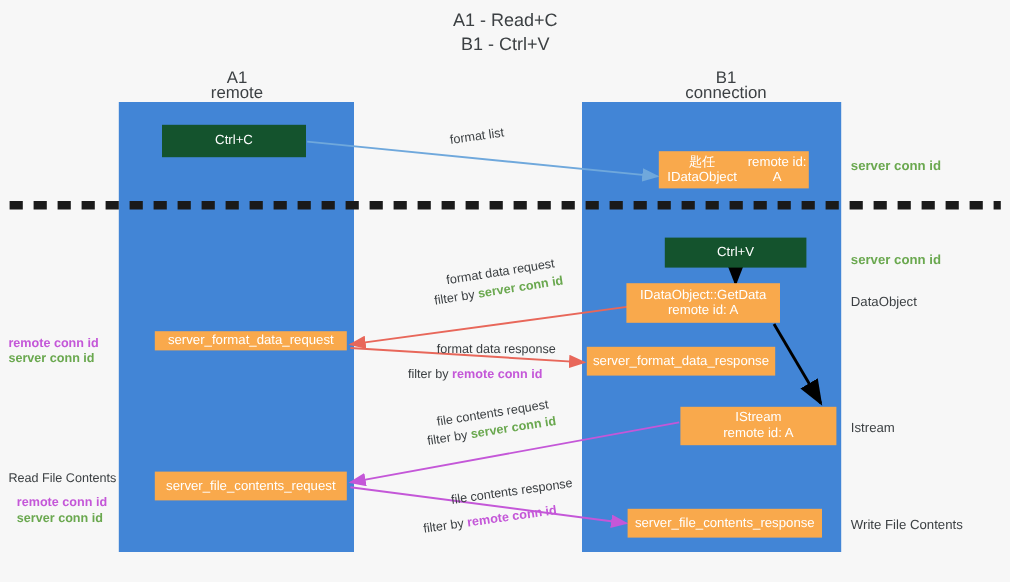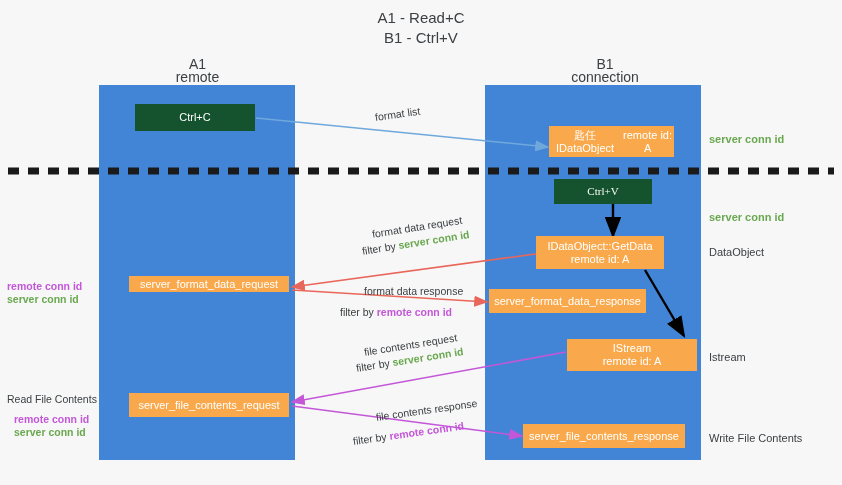--- a/index.html
+++ b/index.html
@@ -103,25 +103,25 @@
 
   <div class="box green" style="left:135px;top:104px;width:120px;height:27px;">
     <span>Ctrl+C</span>
   </div>
 
   <div class="box orange" style="left:549px;top:126px;width:125px;height:31px;flex-direction:row;">
     <span>匙任IDataObject</span>
     <span>remote id: A</span>
   </div>
 
-  <div class="box green" style="left:554px;top:179px;width:98px;height:25px;font-family:Liberation Serif, serif;">
+  <div class="box green" style="left:554px;top:198px;width:118px;height:25px;">
     <span>Ctrl+V</span>
   </div>
 
-  <div class="box orange" style="left:536px;top:236px;width:128px;height:33px;flex-direction:column;">
+  <div class="box orange" style="left:522px;top:236px;width:128px;height:33px;flex-direction:column;">
     <span>IDataObject::GetData</span>
     <span>remote id: A</span>
   </div>
 
   <div class="box orange" style="left:129px;top:276px;width:160px;height:16px;">
     <span>server_format_data_request</span>
   </div>
 
   <div class="box orange" style="left:489px;top:289px;width:157px;height:24px;">
     <span>server_format_data_response</span>

